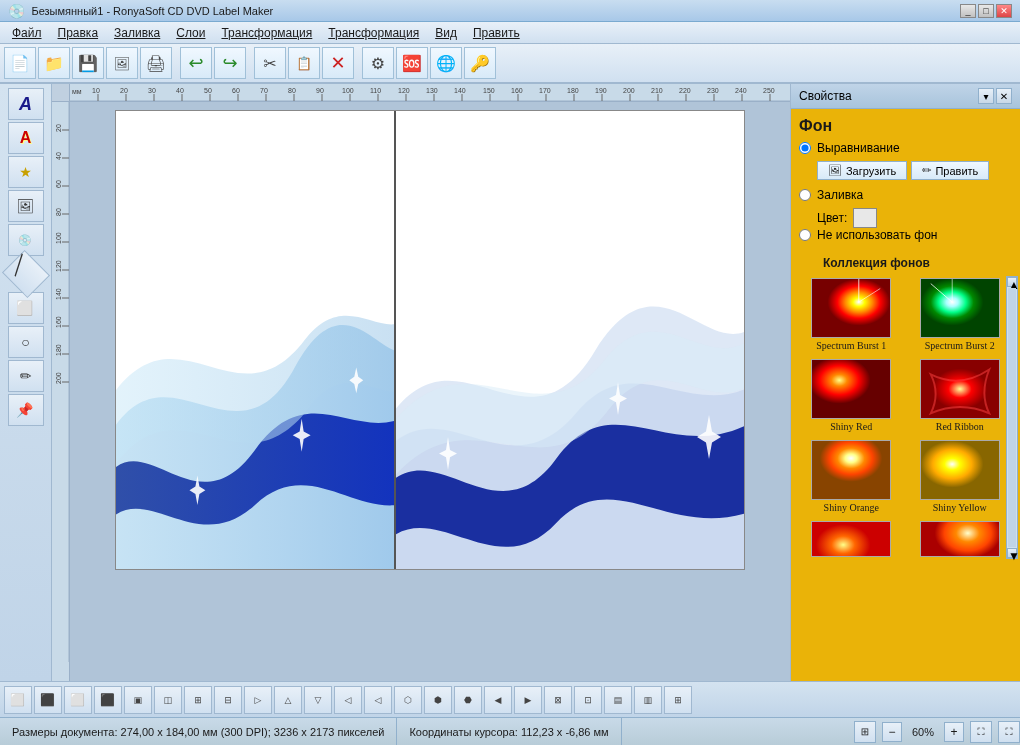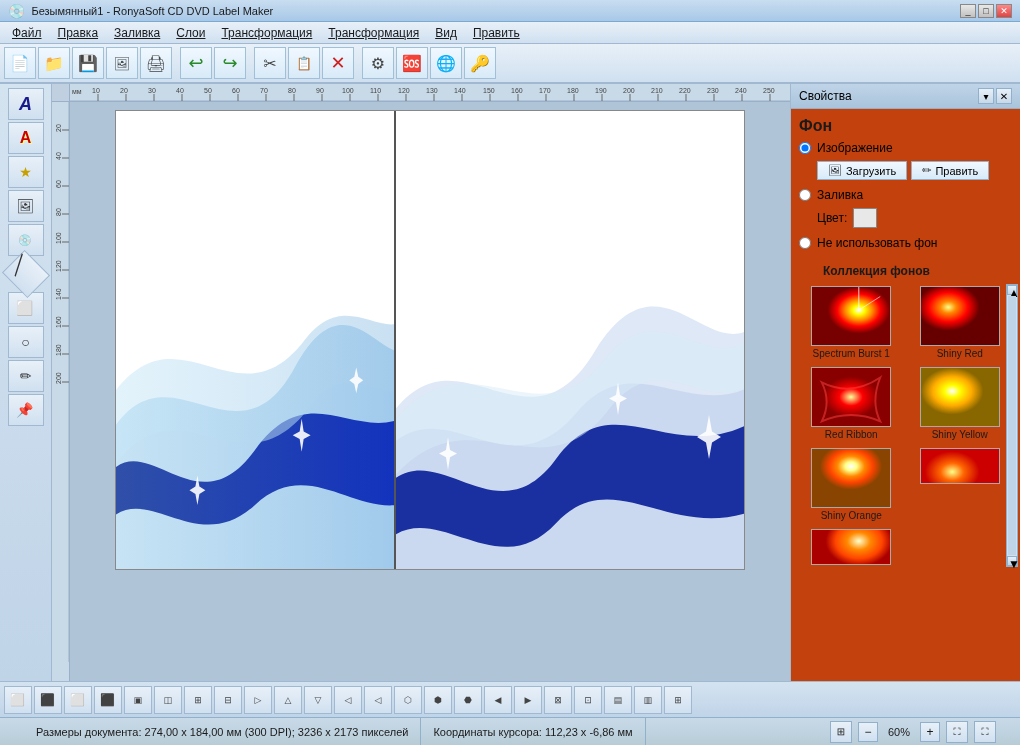--- a/index.html
+++ b/index.html
@@ -39,39 +39,39 @@
     .canvas-right { position: absolute; left: 280px; top: 0; width: 350px; height: 100%; overflow: hidden; }
 
     
     .canvas-title-left { position: absolute; top: 20px; left: 20px; font-size: 18px; font-weight: bold; color: #1a1a1a; font-family: Arial; }
     .canvas-lines-left { position: absolute; top: 55px; left: 20px; font-size: 11px; color: #333; line-height: 1.6; font-family: Arial; }
     .canvas-title-right { position: absolute; top: 30px; left: 0; right: 0; text-align: center; font-size: 32px; font-weight: bold; color: #1a1a1a; font-family: Arial; }
     .canvas-sub-right { position: absolute; top: 100px; left: 0; right: 0; text-align: center; font-size: 16px; color: #1a1a1a; font-family: Arial; }
     .canvas-vertical-text { position: absolute; right: 8px; top: 50px; bottom: 50px; width: 14px; font-size: 10px; color: #555; writing-mode: vertical-rl; text-orientation: mixed; transform: rotate(180deg); }
 
     
-    .right-panel { width: 230px; background: #c2410c; border-left: 1px solid #a0b8d0; display: flex; flex-direction: column; }
+    .right-panel { width: 230px; background: #eab308; border-left: 1px solid #a0b8d0; display: flex; flex-direction: column; }
     .panel-header { background: linear-gradient(to bottom, #c0d4e8, #a8c4dc); padding: 4px 8px; font-size: 12px; display: flex; align-items: center; justify-content: space-between; border-bottom: 1px solid #90b0cc; }
     .panel-content { padding: 8px; flex: 1; overflow-y: auto; }
     .section-label { font-size: 16px; font-weight: bold; margin-bottom: 6px; color: #1a1a1a; }
     .radio-row { display: flex; align-items: center; gap: 6px; margin-bottom: 6px; }
     .radio-row input[type=radio] { width: 12px; height: 12px; }
     .btn-row { display: flex; gap: 4px; margin-bottom: 8px; margin-left: 18px; }
     .panel-btn { background: linear-gradient(to bottom, #f0f8ff, #d8eaf8); border: 1px solid #90b0cc; padding: 2px 10px; font-size: 11px; cursor: pointer; display: flex; align-items: center; gap: 4px; }
-    .color-row { display: flex; align-items: center; gap: 6px; margin-left: 18px; margin-bottom: 8px; }
+    .color-row { display: flex; align-items: center; gap: 6px; margin-left: 18px; }
     .color-box { width: 24px; height: 20px; background: #e8e8e8; border: 1px solid #888; }
 
     
     .collection-label { font-size: 12px; font-weight: bold; margin-bottom: 6px; color: #1a1a1a; padding-left: 24px; }
     .collection-item { display: flex; flex-direction: column; align-items: center; gap: 2px; cursor: pointer; padding: 2px; }
     .collection-thumb { width: 80px; height: 60px; border: 1px solid #aaa; display: flex; align-items: center; justify-content: center; overflow: hidden; }
-    .collection-name { font-size: 10px; text-align: center; color: #1a1a1a; }
-
-    
-    .status-bar { height: 28px; background: linear-gradient(to bottom, #c8dae8, #b8ccd8); border-top: 1px solid #90b0cc; display: flex; align-items: center; padding: 0 24px; gap: 0; font-size: 11px; color: #1a1a1a; }
+    .collection-name { font-size: 10px; text-align: center; color: #1a1a1a; font-family: Liberation Serif, serif; }
+
+    
+    .status-bar { height: 28px; background: linear-gradient(to bottom, #c8dae8, #b8ccd8); border-top: 1px solid #90b0cc; display: flex; align-items: center; padding: 0 0; gap: 0; font-size: 11px; color: #1a1a1a; }
     .status-section { padding: 0 12px; border-right: 1px solid #90b0cc; height: 100%; display: flex; align-items: center; }
     .status-section:last-child { border-right: none; }
     .status-right { margin-left: auto; display: flex; align-items: center; gap: 6px; }
     .zoom-btn { width: 20px; height: 20px; background: linear-gradient(to bottom, #e8f0f8, #d0e0f0); border: 1px solid #90b0cc; display: flex; align-items: center; justify-content: center; cursor: pointer; font-size: 12px; }
 
     
     .bottom-toolbar { height: 36px; background: linear-gradient(to bottom, #d4e3f0, #c0d4e8); border-top: 1px solid #a0b8d0; display: flex; align-items: center; padding: 0 4px; gap: 2px; overflow: hidden; }
     .bt-btn { width: 28px; height: 28px; background: linear-gradient(to bottom, #e8f0f8, #d0e0f0); border: 1px solid #a0b8d0; display: flex; align-items: center; justify-content: center; cursor: pointer; font-size: 12px; color: #444; flex-shrink: 0; }
 
     
@@ -318,21 +318,21 @@
         <div style="width:16px;height:16px;background:linear-gradient(to bottom,#e8f0f8,#c8d8e8);border:1px solid #90b0cc;display:flex;align-items:center;justify-content:center;cursor:pointer;font-size:10px;">▾</div>
         <div style="width:16px;height:16px;background:linear-gradient(to bottom,#e8f0f8,#c8d8e8);border:1px solid #90b0cc;display:flex;align-items:center;justify-content:center;cursor:pointer;font-size:10px;">✕</div>
       </div>
     </div>
 
     <div class="panel-content">
       <div class="section-label">Фон</div>
 
       <div class="radio-row">
         <input type="radio" name="bgtype" checked="" style="">
-        <span>Изображение</span>
+        <span>Выравнивание</span>
       </div>
 
       <div class="btn-row">
         <button class="panel-btn">
           <span style="font-size:11px;">🖼</span>
           <span>Загрузить</span>
         </button>
         <button class="panel-btn">
           <span style="font-size:11px;">✏</span>
           <span>Править</span>
@@ -378,20 +378,39 @@
                   </radialGradient>
                 </defs>
               <rect width="80" height="60" fill="url(#g1)"></rect>
               <line x1="48" y1="24" x2="48" y2="0" stroke="white" stroke-width="1" opacity="0.8"></line>
               <line x1="48" y1="24" x2="70" y2="10" stroke="white" stroke-width="1" opacity="0.6"></line>
             </svg>
           </div>
           <span class="collection-name">Spectrum Burst 1</span>
         </div>
 
+        <div class="collection-item">
+          <div class="collection-thumb">
+            <svg width="80" height="60" viewBox="0 0 80 60">
+              <defs>
+                  <radialGradient id="g2" cx="40%" cy="40%">
+                    <stop offset="0%" stop-color="white"></stop>
+                    <stop offset="15%" stop-color="#aaffff"></stop>
+                    <stop offset="35%" stop-color="#00ff88"></stop>
+                    <stop offset="55%" stop-color="#008800"></stop>
+                    <stop offset="80%" stop-color="#004400"></stop>
+                  </radialGradient>
+                </defs>
+              <rect width="80" height="60" fill="url(#g2)"></rect>
+              <line x1="32" y1="24" x2="10" y2="5" stroke="white" stroke-width="1" opacity="0.8"></line>
+              <line x1="32" y1="24" x2="32" y2="0" stroke="white" stroke-width="1" opacity="0.6"></line>
+            </svg>
+          </div>
+          <span class="collection-name">Spectrum Burst 2</span>
+        </div>
 
         <div class="collection-item">
           <div class="collection-thumb">
             <svg width="80" height="60" viewBox="0 0 80 60">
               <defs>
                   <radialGradient id="g3" cx="35%" cy="35%">
                     <stop offset="0%" stop-color="#ffff88"></stop>
                     <stop offset="20%" stop-color="#ff8800"></stop>
                     <stop offset="50%" stop-color="#ff0000"></stop>
                     <stop offset="80%" stop-color="#660000"></stop>
@@ -411,55 +430,55 @@
                     <stop offset="0%" stop-color="#ffff99"></stop>
                     <stop offset="30%" stop-color="#ff0000"></stop>
                     <stop offset="70%" stop-color="#880000"></stop>
                   </radialGradient>
                 </defs>
               <rect width="80" height="60" fill="url(#g4)"></rect>
               <path d="M10,15 Q40,30 70,10 Q60,35 70,55 Q40,42 10,55 Q20,35 10,15 Z" fill="none" stroke="#ff4444" stroke-width="2" opacity="0.5"></path>
             </svg>
           </div>
           <span class="collection-name">Red Ribbon</span>
-        </div>
-
-        <div class="collection-item">
-          <div class="collection-thumb">
-            <svg width="80" height="60" viewBox="0 0 80 60">
-              <defs>
-                  <radialGradient id="g5" cx="40%" cy="40%">
-                    <stop offset="0%" stop-color="white"></stop>
-                    <stop offset="20%" stop-color="#ffff00"></stop>
-                    <stop offset="50%" stop-color="#ffaa00"></stop>
-                    <stop offset="80%" stop-color="#886600"></stop>
-                  </radialGradient>
-                </defs>
-              <rect width="80" height="60" fill="url(#g5)"></rect>
-            </svg>
-          </div>
-          <span class="collection-name">Shiny Yellow</span>
         </div>
 
         <div class="collection-item">
           <div class="collection-thumb">
             <svg width="80" height="60" viewBox="0 0 80 60">
               <defs>
                   <radialGradient id="g6" cx="50%" cy="30%">
                     <stop offset="0%" stop-color="white"></stop>
                     <stop offset="15%" stop-color="#ffff88"></stop>
                     <stop offset="35%" stop-color="#ff8800"></stop>
                     <stop offset="55%" stop-color="#ff4400"></stop>
                     <stop offset="80%" stop-color="#884400"></stop>
                   </radialGradient>
                 </defs>
               <rect width="80" height="60" fill="url(#g6)"></rect>
             </svg>
           </div>
           <span class="collection-name">Shiny Orange</span>
+        </div>
+
+        <div class="collection-item">
+          <div class="collection-thumb">
+            <svg width="80" height="60" viewBox="0 0 80 60">
+              <defs>
+                  <radialGradient id="g5" cx="40%" cy="40%">
+                    <stop offset="0%" stop-color="white"></stop>
+                    <stop offset="20%" stop-color="#ffff00"></stop>
+                    <stop offset="50%" stop-color="#ffaa00"></stop>
+                    <stop offset="80%" stop-color="#886600"></stop>
+                  </radialGradient>
+                </defs>
+              <rect width="80" height="60" fill="url(#g5)"></rect>
+            </svg>
+          </div>
+          <span class="collection-name">Shiny Yellow</span>
         </div>
 
         <div class="collection-item" style="overflow:hidden;max-height:40px;">
           <div class="collection-thumb">
             <svg width="80" height="60" viewBox="0 0 80 60">
               <defs>
                   <radialGradient id="g7" cx="40%" cy="60%">
                     <stop offset="0%" stop-color="#ffff88"></stop>
                     <stop offset="30%" stop-color="#ff6600"></stop>
                     <stop offset="70%" stop-color="#cc0000"></stop>

